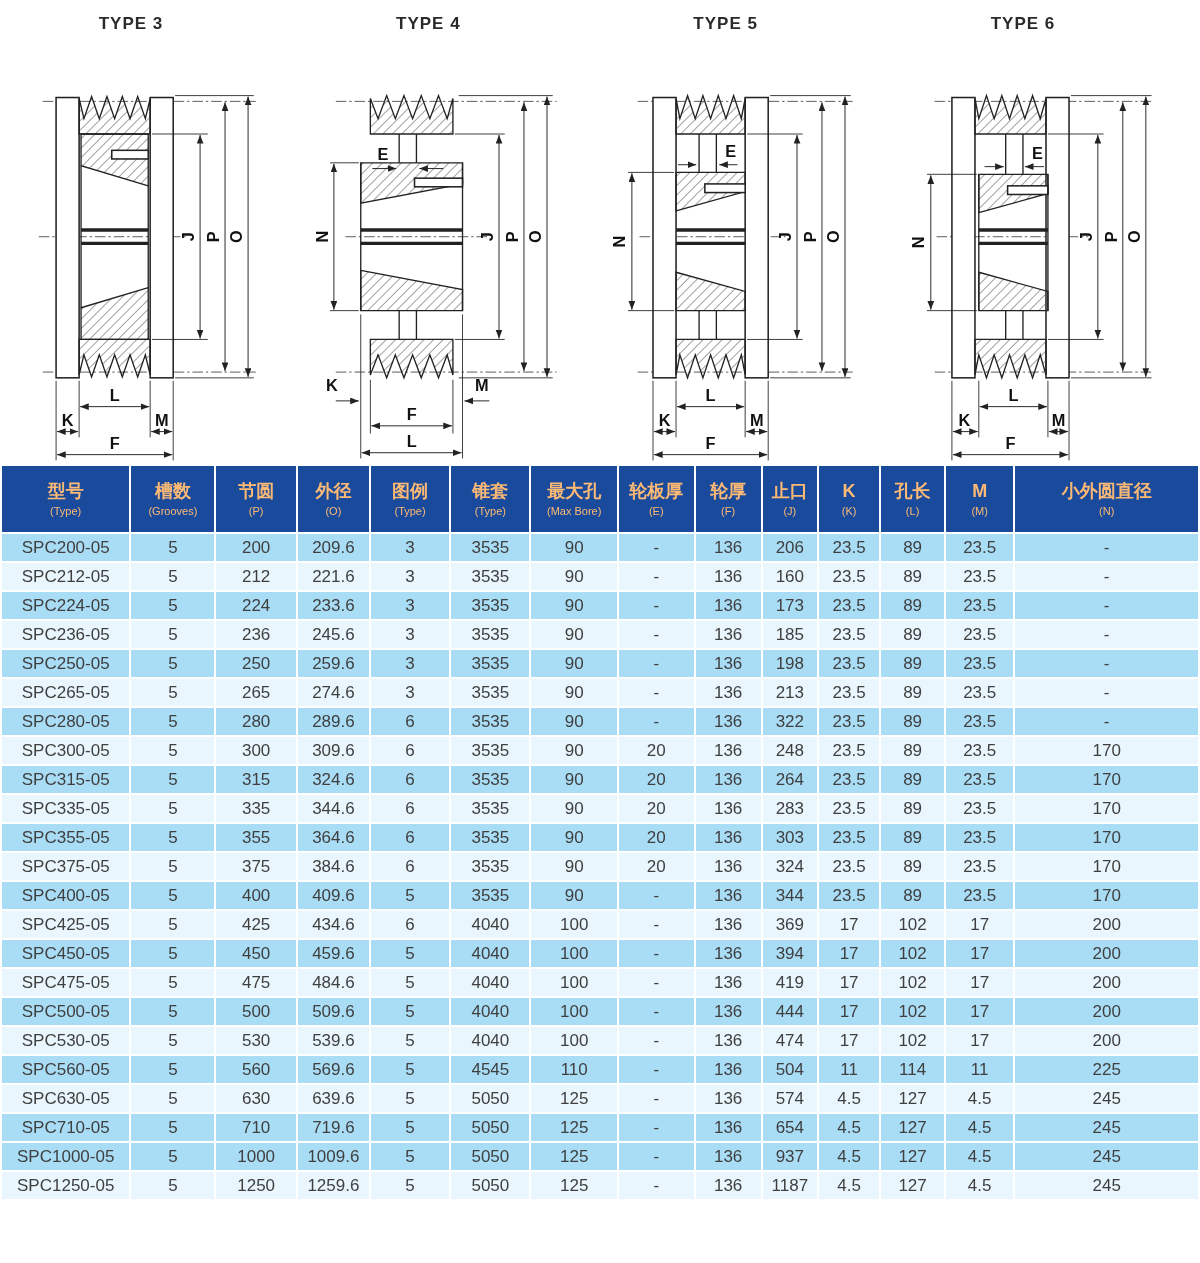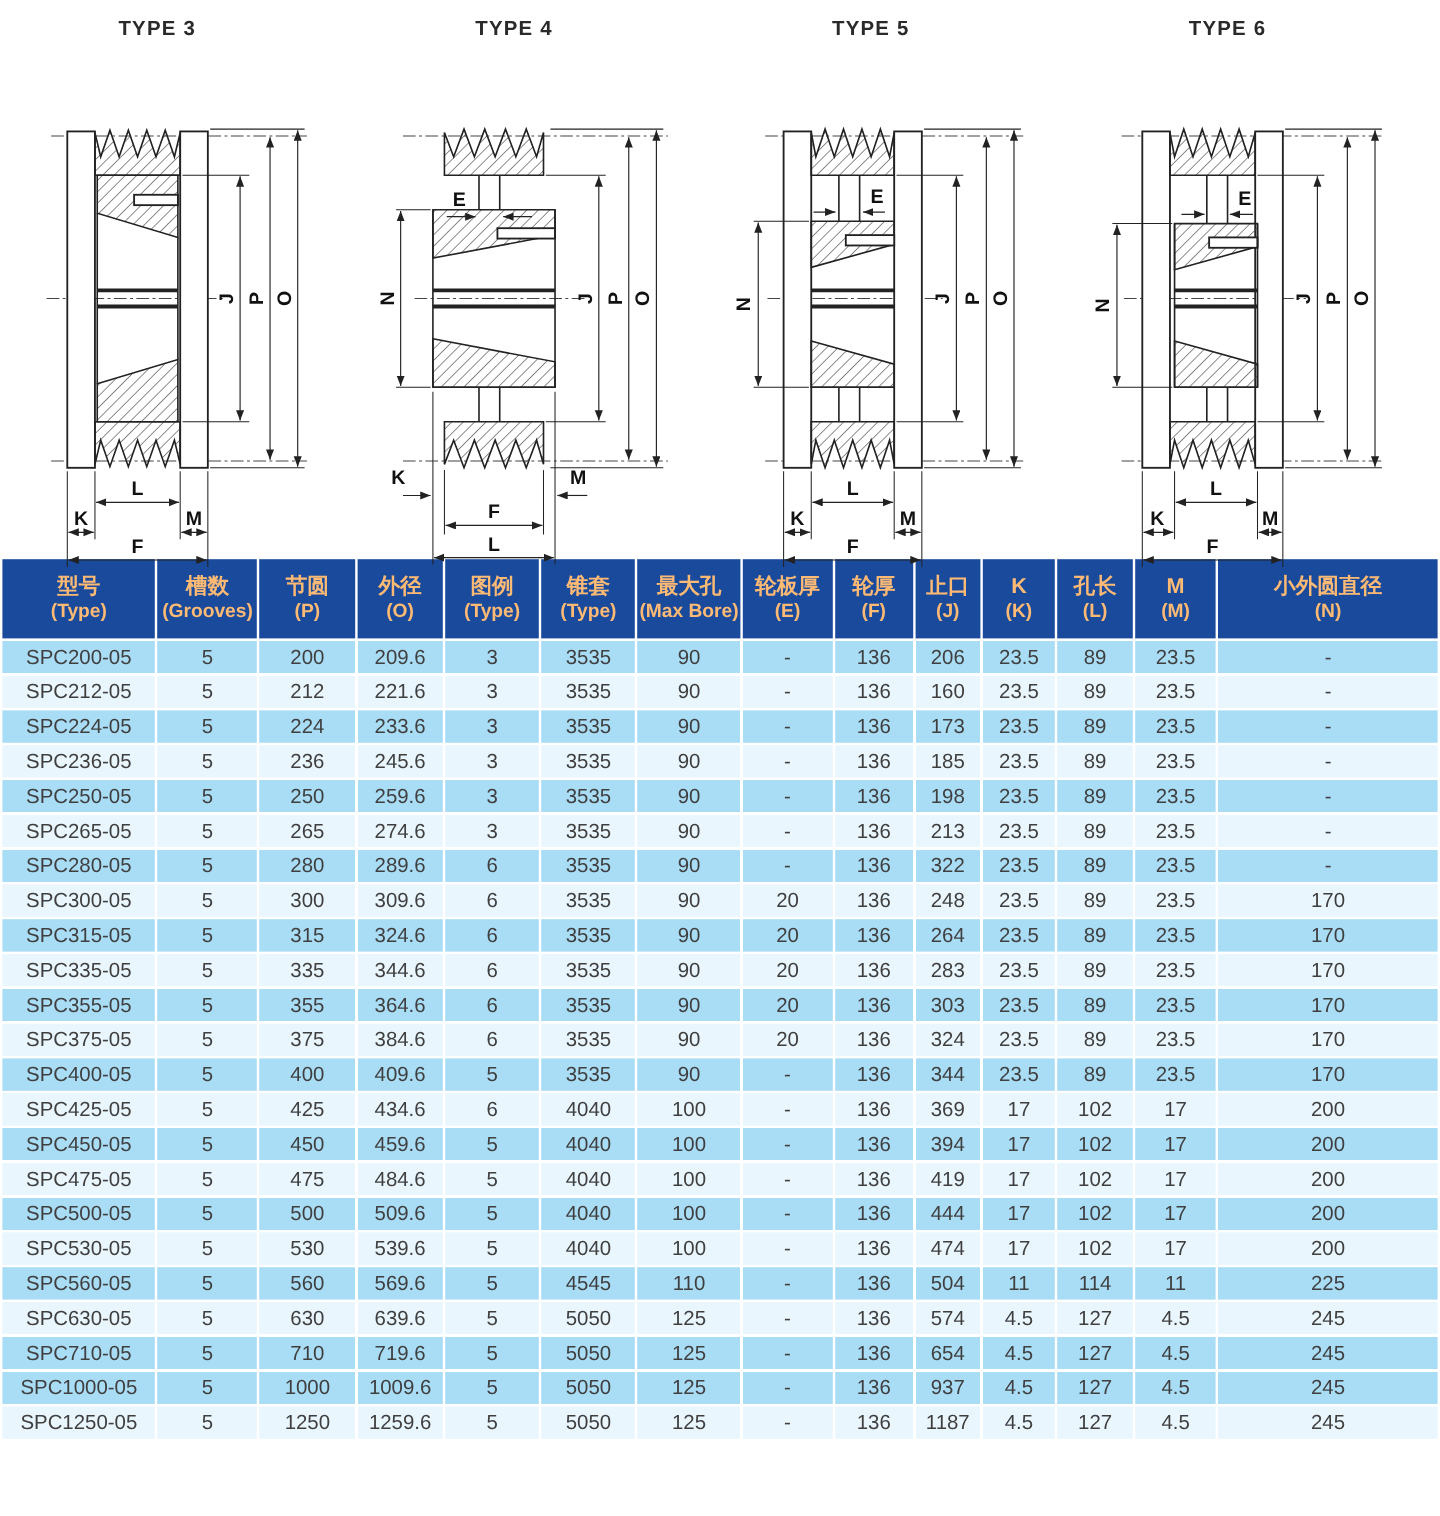--- a/index.html
+++ b/index.html
@@ -2,38 +2,38 @@
 <html><head>
 <meta charset="utf-8">
 <style>
   html,body{margin:0;padding:0;background:#fff;}
   body{font-family:"Liberation Sans",sans-serif;}
   .page{width:1200px;}
 
   
   .diagrams{display:flex;justify-content:space-between;padding:6px 10px 0 10px;height:464px;box-sizing:border-box;}
   .figure{width:288px;margin:0;text-align:center;}
-  .figure figcaption{font-weight:bold;font-size:17px;color:#2a2a2a;letter-spacing:1px;margin:8px 46px 16px 0;}
+  .figure figcaption{font-weight:bold;font-size:17px;color:#2a2a2a;letter-spacing:1px;margin:8px 46px 4px 0;}
   .figure svg{display:block;width:288px;height:432px;}
 
   .out{fill:#fff;stroke:#222;stroke-width:1.6;}
   .hat{fill:url(#hatch);stroke:#222;stroke-width:1.4;}
   .ln{stroke:#222;stroke-width:1.4;fill:none;}
   .thk{stroke:#222;stroke-width:3.4;fill:none;}
   .thin{stroke:#222;stroke-width:0.9;fill:none;}
   .dim{stroke:#222;stroke-width:1;fill:none;marker-start:url(#ah);marker-end:url(#ah);}
   .dimE{stroke:#222;stroke-width:1;fill:none;marker-end:url(#ah);}
   .cl{stroke:#444;stroke-width:0.9;fill:none;stroke-dasharray:11 3 2.5 3;}
   .dt{font:bold 17px "Liberation Sans",sans-serif;fill:#111;}
 
   
   table.spec{width:1200px;border-collapse:collapse;table-layout:fixed;}
   .spec th{background:#1a4a9c;color:#fdba74;height:66px;padding:0;border:2px solid #fff;line-height:1.3;vertical-align:middle;}
   .spec th .zh{display:block;font-size:18px;font-weight:bold;}
-  .spec th .en{display:block;font-size:16px;font-weight:bold;}
+  .spec th .en{display:block;font-size:11px;font-weight:normal;}
   .spec td{height:27px;text-align:center;vertical-align:middle;font-size:17px;color:#3f3f3f;border:2px solid #fff;padding:0;overflow:hidden;white-space:nowrap;}
   tr.alt td{background:#a9dcf5;}
   tr.base td{background:#e9f6fd;}
 </style>
 </head>
 <body>
 
 <div class="page">
 
   <div class="diagrams">

